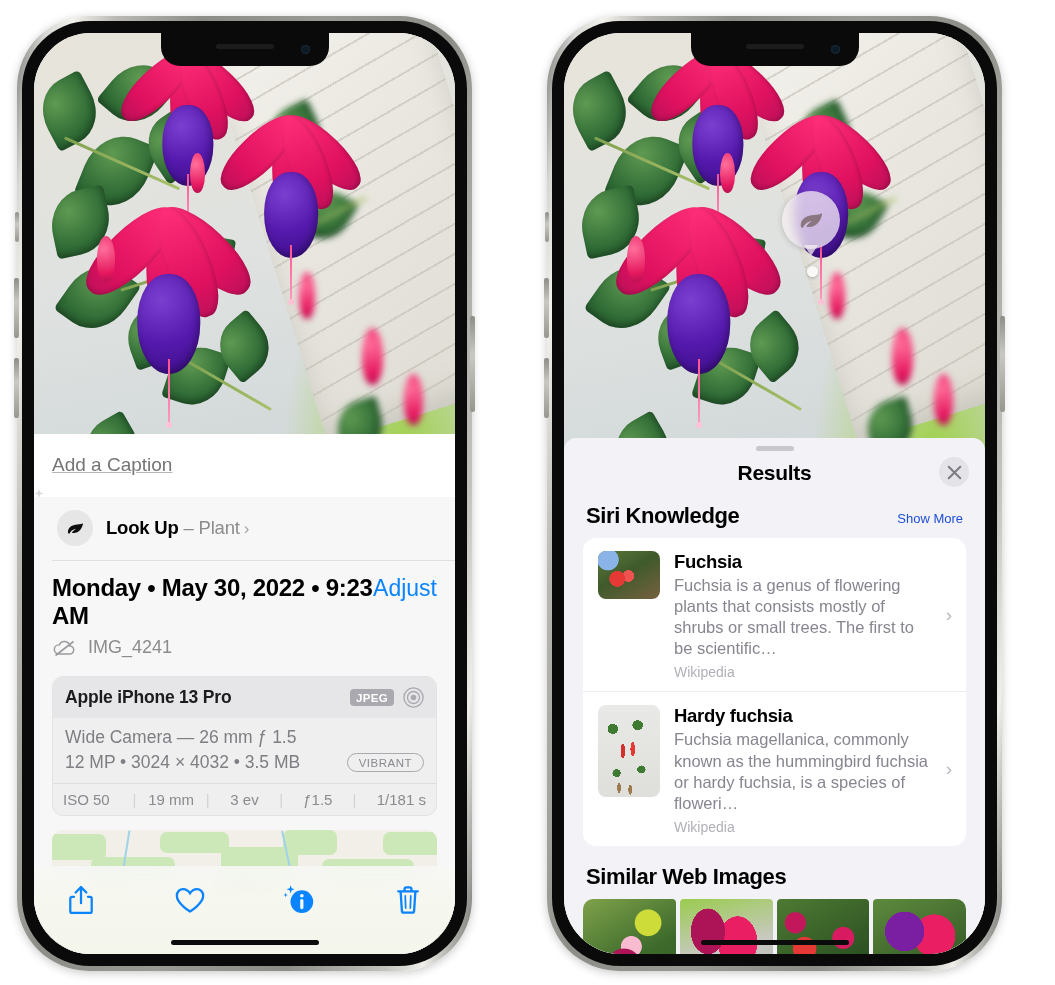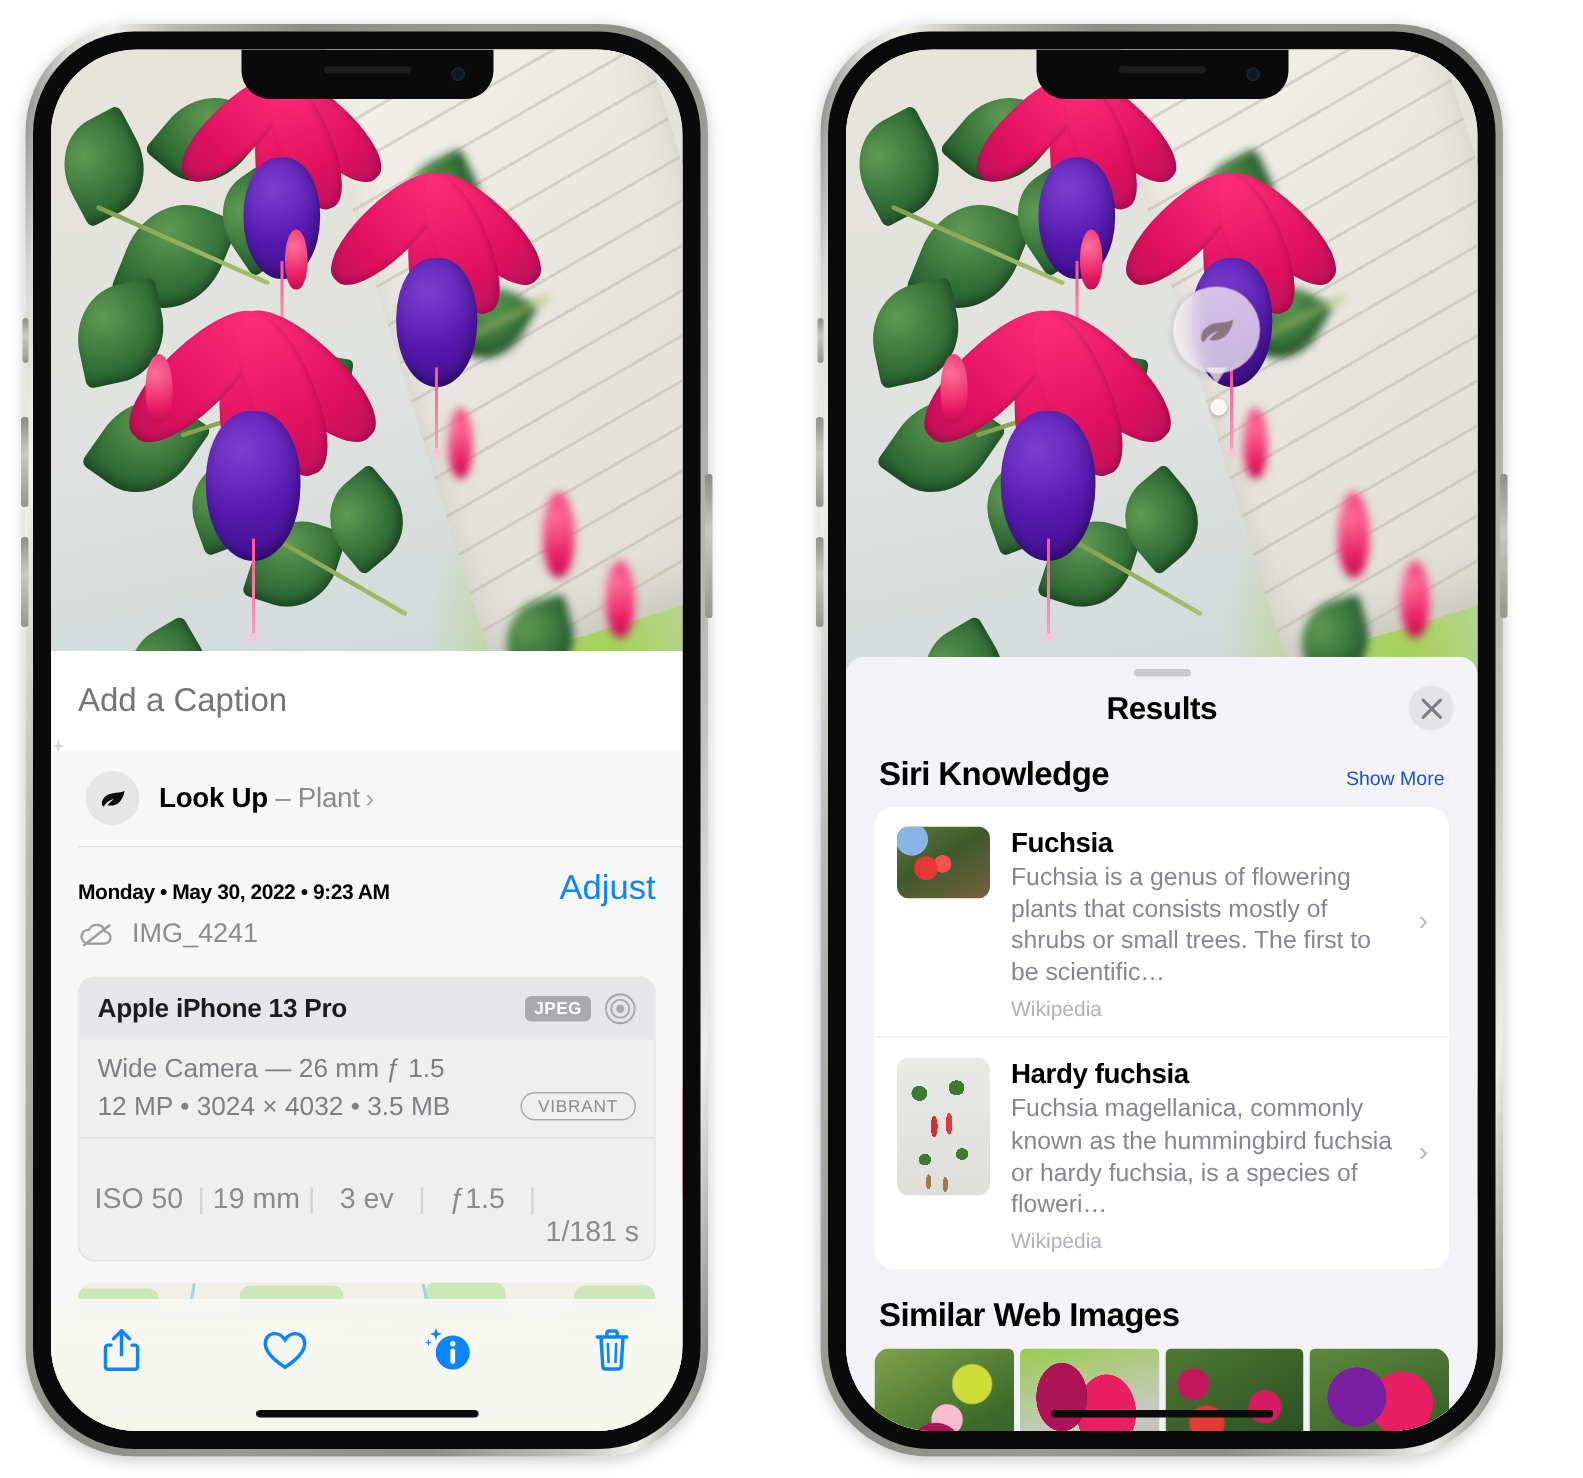--- a/index.html
+++ b/index.html
@@ -163,23 +163,24 @@
     height: 520px;
     background: #f7f7f7;
     display: flex; flex-direction: column;
   }
   .caption-row {
     background: #ffffff;
     padding: 20px 18px 21px 18px;
   }
   .caption-input {
     border: none; outline: none; width: 100%;
-    font-size: 22px; color: #b6b6b6;
+    font-size: 19px; color: #b6b6b6;
     font-family: "Liberation Sans", sans-serif;
     background: transparent;
+    text-decoration: underline;
   }
 
   .lookup-row {
     display: flex; align-items: center;
     gap: 13px; padding: 13px 18px 14px 23px;
     background: #f7f7f7;
     position: relative;
   }
   .leaf-badge {
     width: 36px; height: 36px; border-radius: 50%;
@@ -196,21 +197,21 @@
   .lookup-text b { font-weight: bold; color: #000; }
   .lookup-text .sub { color: #8c8c8c; font-weight: normal; }
   .chev-sm { color: #a5a5a5; font-size: 17px; margin-left: 4px; }
 
   .hr { height: 1px; background: #e0e0e0; margin-left: 18px; }
 
   .date-block { padding: 13px 18px 12px 18px; background: #f7f7f7; }
   .date-line {
     display: flex; align-items: baseline; justify-content: space-between;
   }
-  .date-text { font-size: 14px; font-weight: bold; color: #000; letter-spacing: -0.3px; }
+  .date-text { font-size: 24px; font-weight: bold; color: #000; letter-spacing: -0.3px; }
   .adjust-link { font-size: 23px; color: #0a84ff; cursor: pointer; }
   .file-line { display: flex; align-items: center; gap: 10px; margin-top: 7px; }
   .file-name { font-size: 18px; color: #8c8c8c; }
 
   .exif-card {
     margin: 6px 18px 0 18px;
     border-radius: 11px;
     overflow: hidden;
     background: #efeff0;
     border: 1px solid #e3e3e5;
@@ -233,25 +234,25 @@
   .exif-line2 { font-size: 17.5px; color: #7e7e83; }
   .vibrant-pill {
     border: 1px solid #a9a9af; color: #8a8a8f;
     border-radius: 11px; font-size: 11.5px; letter-spacing: .5px;
     padding: 3px 11px 2px 11px;
   }
   .exif-foot {
     display: flex; align-items: center;
     border-top: 1px solid #dedee1;
     padding: 7px 10px 7px 10px;
-    font-size: 19px; color: #8a8a8f;
+    font-size: 15px; color: #8a8a8f;
   }
   .exif-foot span.cell { flex: 1; text-align: center; }
   .exif-foot span.cell:first-child { text-align: left; }
-  .exif-foot span.cell:last-child  { text-align: right; margin-top: 45px; }
+  .exif-foot span.cell:last-child  { text-align: right; }
   .exif-foot span.bar { color: #d2d2d6; }
 
   .map-card {
     margin: 14px 18px 0 18px;
     height: 95px;
     border-radius: 11px 11px 0 0;
     overflow: hidden;
     position: relative;
     background: #f1efe7;
   }

